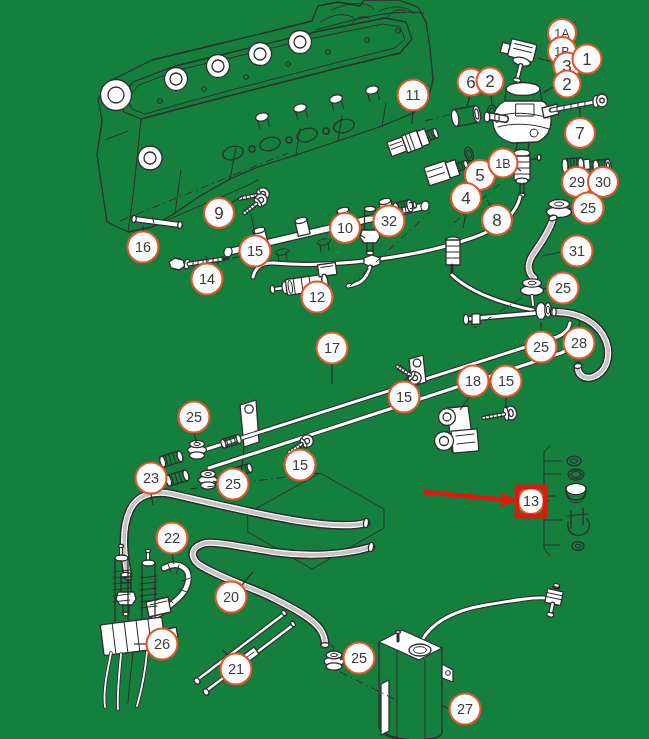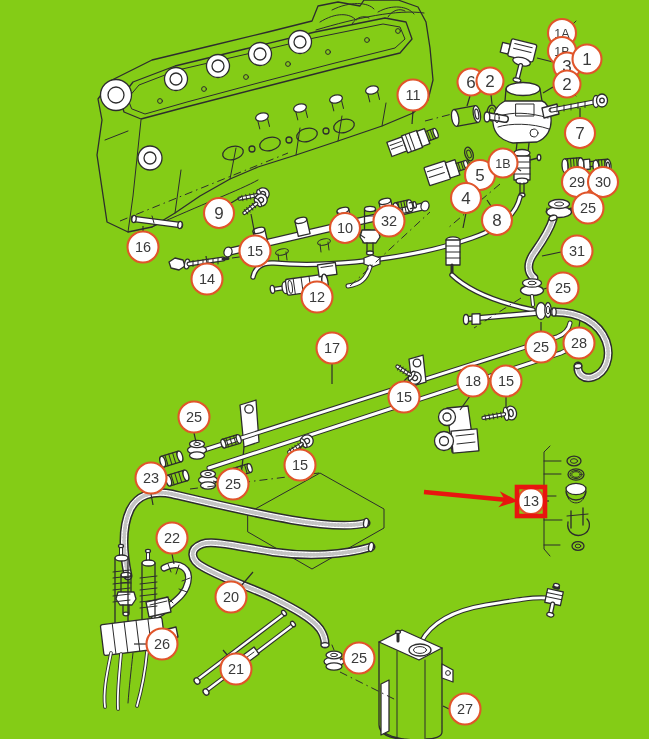--- a/index.html
+++ b/index.html
@@ -1,16 +1,16 @@
 <!DOCTYPE html>
 <html><head>
 <meta charset="utf-8">
 <style>
   html,body{margin:0;padding:0;background:#fff;}
-  .stage{position:relative;width:649px;height:739px;background:#84cc16;overflow:hidden;}
+  .stage{position:relative;width:649px;height:739px;background:#15803d;overflow:hidden;}
   svg{position:absolute;left:0;top:0;}
   .ln{stroke:#2d2d2d;fill:none;stroke-width:1.3;stroke-linecap:round;stroke-linejoin:round;}
   .lnf{stroke:#2d2d2d;fill:#fff;stroke-width:1.3;stroke-linejoin:round;}
   .thin{stroke-width:1;}
   .tube-o{stroke:#2d2d2d;fill:none;stroke-linecap:round;}
   .tube-i{stroke:#fff;fill:none;stroke-linecap:round;}
   .stip{stroke:#8a8a8a;fill:none;stroke-width:4;stroke-dasharray:0.6 2.6;opacity:.5;stroke-linecap:round;}
   .dd{stroke:#2d2d2d;fill:none;stroke-width:1;stroke-dasharray:8 4 1.5 4;}
   .callout-text{fill:#3a3a3a;font-family:"Liberation Sans",sans-serif;}
 </style>

